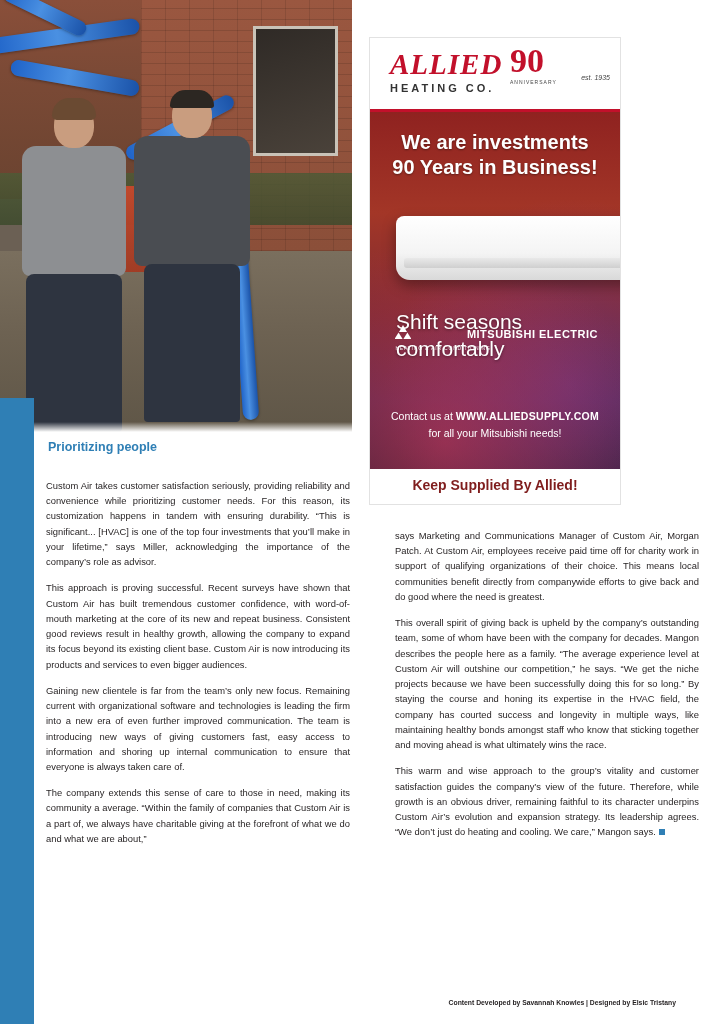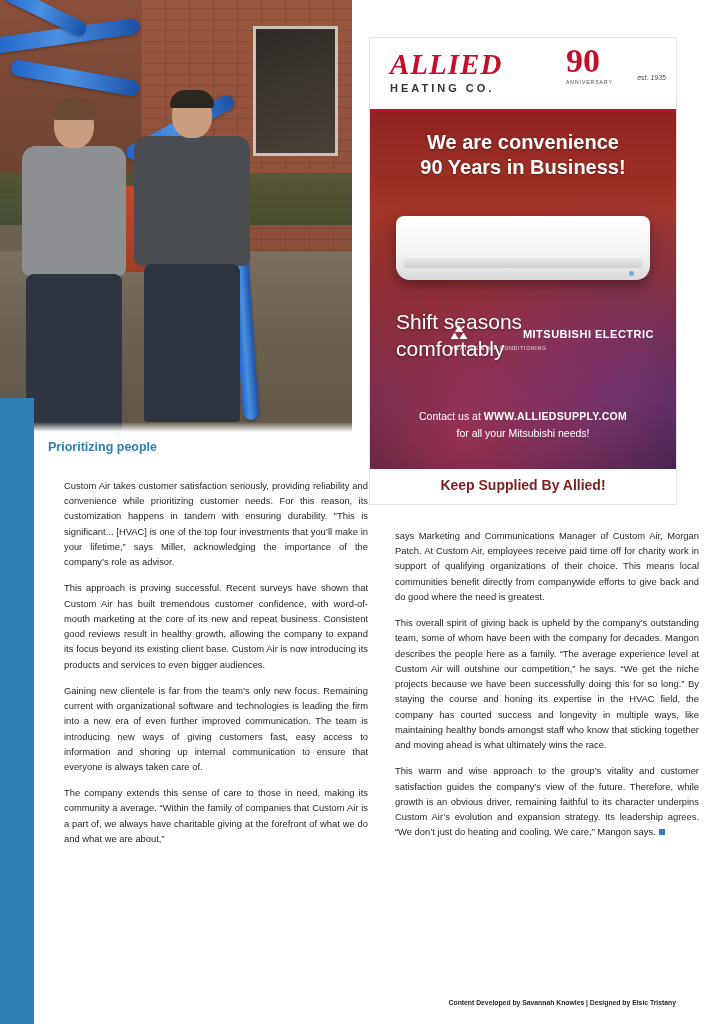--- a/index.html
+++ b/index.html
@@ -104,21 +104,21 @@
     background: #2f7fb5;
   }
   .accent-bar-top {
     position: absolute; left: 0; top: 398px; width: 34px; height: 34px;
     background: #2f7fb5;
   }
 
   
   .ad {
     position: absolute; left: 370px; top: 38px;
-    width: 306px; height: 466px;
+    width: 250px; height: 466px;
     background: #ffffff;
     overflow: hidden;
     box-shadow: 0 0 0 1px #e2e2e2;
   }
   .ad-top {
     position: relative;
     height: 74px; background: #ffffff;
     border-bottom: 3px solid #c2102b;
   }
   .ad-logo {
@@ -212,21 +212,21 @@
     color: #2f7fb5; font-weight: bold; font-size: 12.5px;
   }
   .col {
     position: absolute;
     font-size: 9.4px;
     line-height: 1.62;
     color: #231f20;
     text-align: justify;
   }
   .col p { margin: 0 0 11px 0; }
-  .col-left { left: 64px; top: 478px; width: 304px; }
+  .col-left { left: 46px; top: 478px; width: 304px; }
   .col-right { left: 370px; top: 528px; width: 304px; margin-left: 25px; }
   .endmark {
     display: inline-block; width: 6px; height: 6px;
     background: #2f7fb5; margin-left: 3px; vertical-align: baseline;
   }
   .credit {
     position: absolute; right: 48px; bottom: 18px;
     font-size: 6.8px; font-weight: bold; color: #231f20;
   }
 </style>
@@ -274,21 +274,21 @@
       </div>
       <div class="ad-badge">
         <div class="num">90</div>
         <div class="annv">ANNIVERSARY</div>
       </div>
       <div class="ad-est">est. 1935</div>
     </div>
 
     <div class="ad-body">
       <div class="ad-head">
-        <div>We are convenience</div>
+        <div>We are investments</div>
         <div>90 Years in Business!</div>
       </div>
 
       <div class="ac-unit">
         <div class="vent"></div>
         <div class="led"></div>
       </div>
 
       <div class="ad-tag">
         <div>Shift seasons</div>

